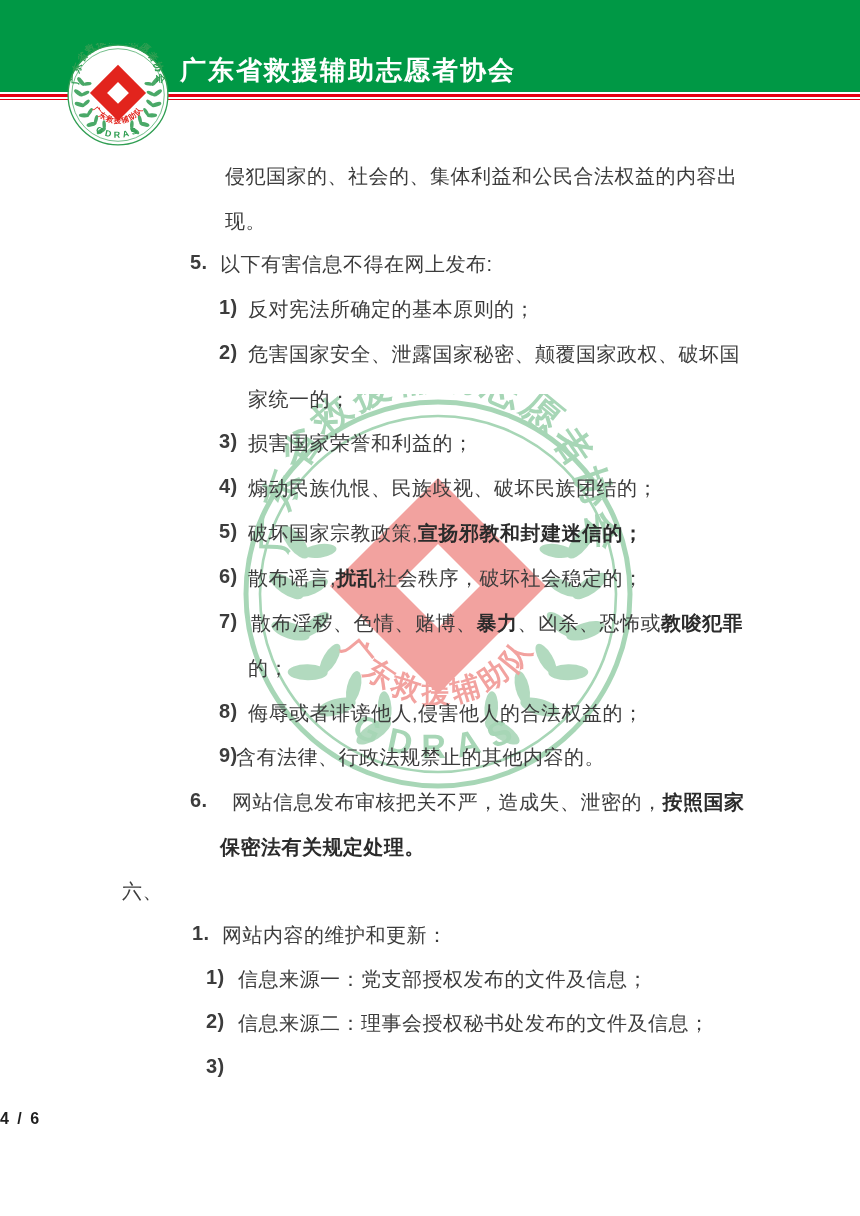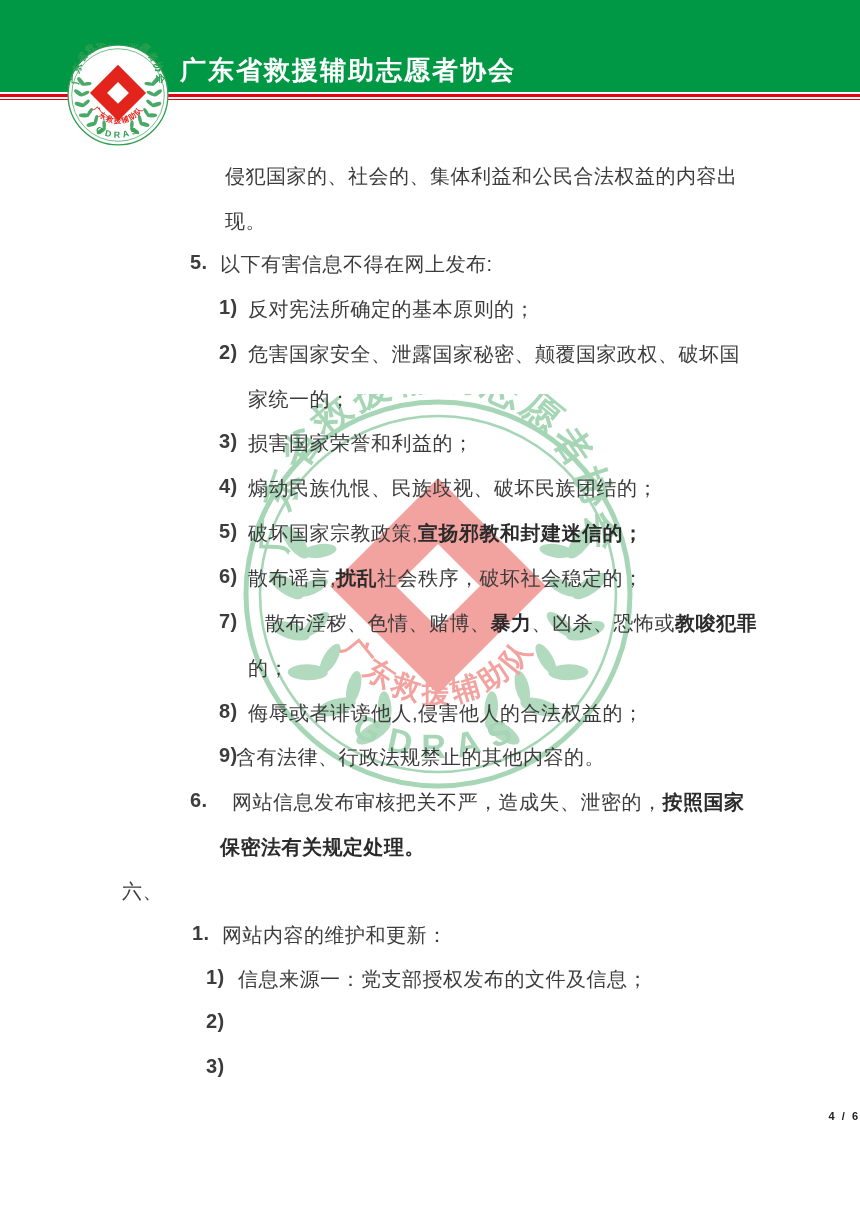--- a/index.html
+++ b/index.html
@@ -19,22 +19,22 @@
   .logo-box{position:absolute;left:66px;top:43px;width:104px;height:104px;}
   
   .watermark{position:absolute;left:238px;top:394px;width:400px;height:400px;opacity:0.42;pointer-events:none;}
   
   .doc-line{position:absolute;left:0;width:860px;height:28px;color:#3c3c3c;font-size:20px;letter-spacing:0.5px;white-space:nowrap;}
   .doc-line .marker{position:absolute;top:0;font-weight:700;}
   .doc-line .marker.normal{font-weight:400;}
   .doc-line .txt{position:absolute;top:0;}
   .doc-line .b{font-weight:700;color:#2b2b2b;}
   .page-number{
-    position:absolute;left:0;top:1110px;width:860px;text-align:right;
-    color:#1e1e1e;font-size:11px;font-weight:700;letter-spacing:2px;
+    position:absolute;left:0;top:1110px;width:860px;text-align:left;
+    color:#1e1e1e;font-size:16px;font-weight:700;letter-spacing:2px;
   }
 </style>
 </head>
 <body>
 
 <div class="page">
 
   <svg width="0" height="0" style="position:absolute" aria-hidden="true">
     <defs>
       <path id="arc-top" d="M 25.2,86.8 A 76,76 0 1 1 174.8,86.8" fill="none"></path>
@@ -154,21 +154,21 @@
       <div class="doc-line" style="top: 520px;">
         <span class="marker" style="left: 219px;">5)</span>
         <span class="txt" style="left: 248px;"><span>破坏国家宗教政策,</span><span class="b">宣扬邪教和封建迷信的；</span></span>
       </div>
       <div class="doc-line" style="top: 565px;">
         <span class="marker" style="left: 219px;">6)</span>
         <span class="txt" style="left: 248px;"><span>散布谣言,</span><span class="b">扰乱</span><span>社会秩序，破坏社会稳定的；</span></span>
       </div>
       <div class="doc-line" style="top: 610px;">
         <span class="marker" style="left: 219px;">7)</span>
-        <span class="txt" style="left: 265px; text-align: center;"><span>散布淫秽、色情、赌博、</span><span class="b">暴力</span><span>、凶杀、恐怖或</span><span class="b">教唆犯罪</span></span>
+        <span class="txt" style="left: 251px; text-align: center;"><span>散布淫秽、色情、赌博、</span><span class="b">暴力</span><span>、凶杀、恐怖或</span><span class="b">教唆犯罪</span></span>
       </div>
       <div class="doc-line" style="top: 655px;">
         <span class="txt" style="left: 248px;"><span>的；</span></span>
       </div>
       <div class="doc-line" style="top: 700px;">
         <span class="marker" style="left: 219px;">8)</span>
         <span class="txt" style="left: 248px;"><span>侮辱或者诽谤他人,侵害他人的合法权益的；</span></span>
       </div>
       <div class="doc-line" style="top: 744px;">
         <span class="marker" style="left: 219px;">9)</span>
@@ -187,20 +187,21 @@
       <div class="doc-line" style="top: 922px;">
         <span class="marker" style="left: 192px;">1.</span>
         <span class="txt" style="left: 222px;"><span>网站内容的维护和更新：</span></span>
       </div>
       <div class="doc-line" style="top: 966px;">
         <span class="marker" style="left: 206px;">1)</span>
         <span class="txt" style="left: 238px;"><span>信息来源一：党支部授权发布的文件及信息；</span></span>
       </div>
       <div class="doc-line" style="top: 1010px;">
         <span class="marker" style="left: 206px;">2)</span>
+        <span class="txt" style="left: 238px;"><span>信息来源二：理事会授权秘书处发布的文件及信息；</span></span>
       </div>
       <div class="doc-line" style="top: 1055px;">
         <span class="marker" style="left: 206px;">3)</span>
       </div>
     </div>
 
   <div class="page-number">4 / 6</div>
 
 </div>
 

